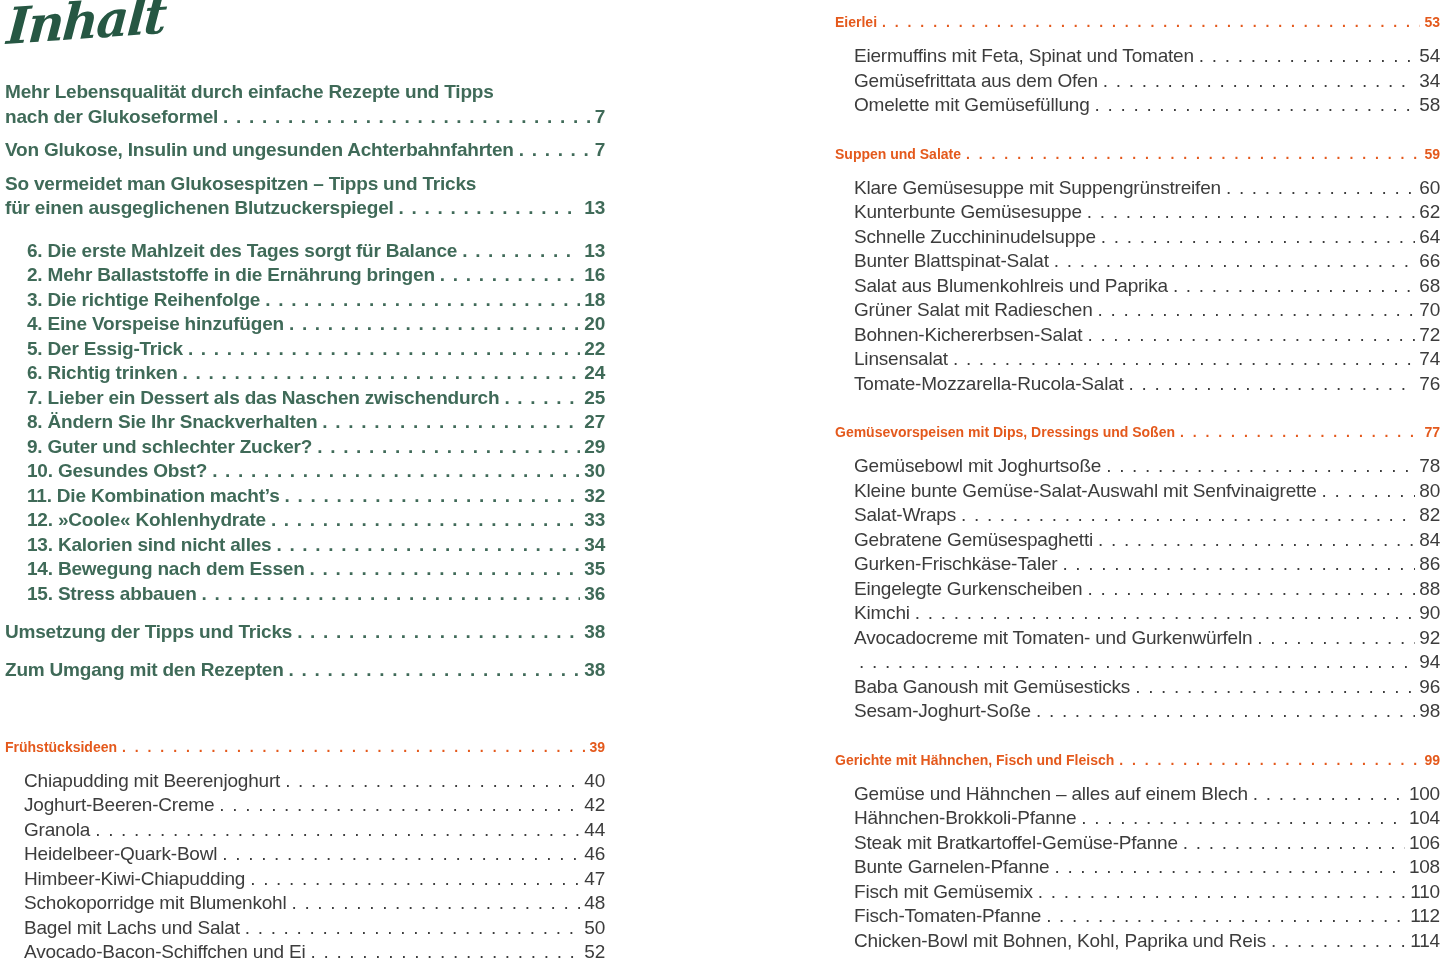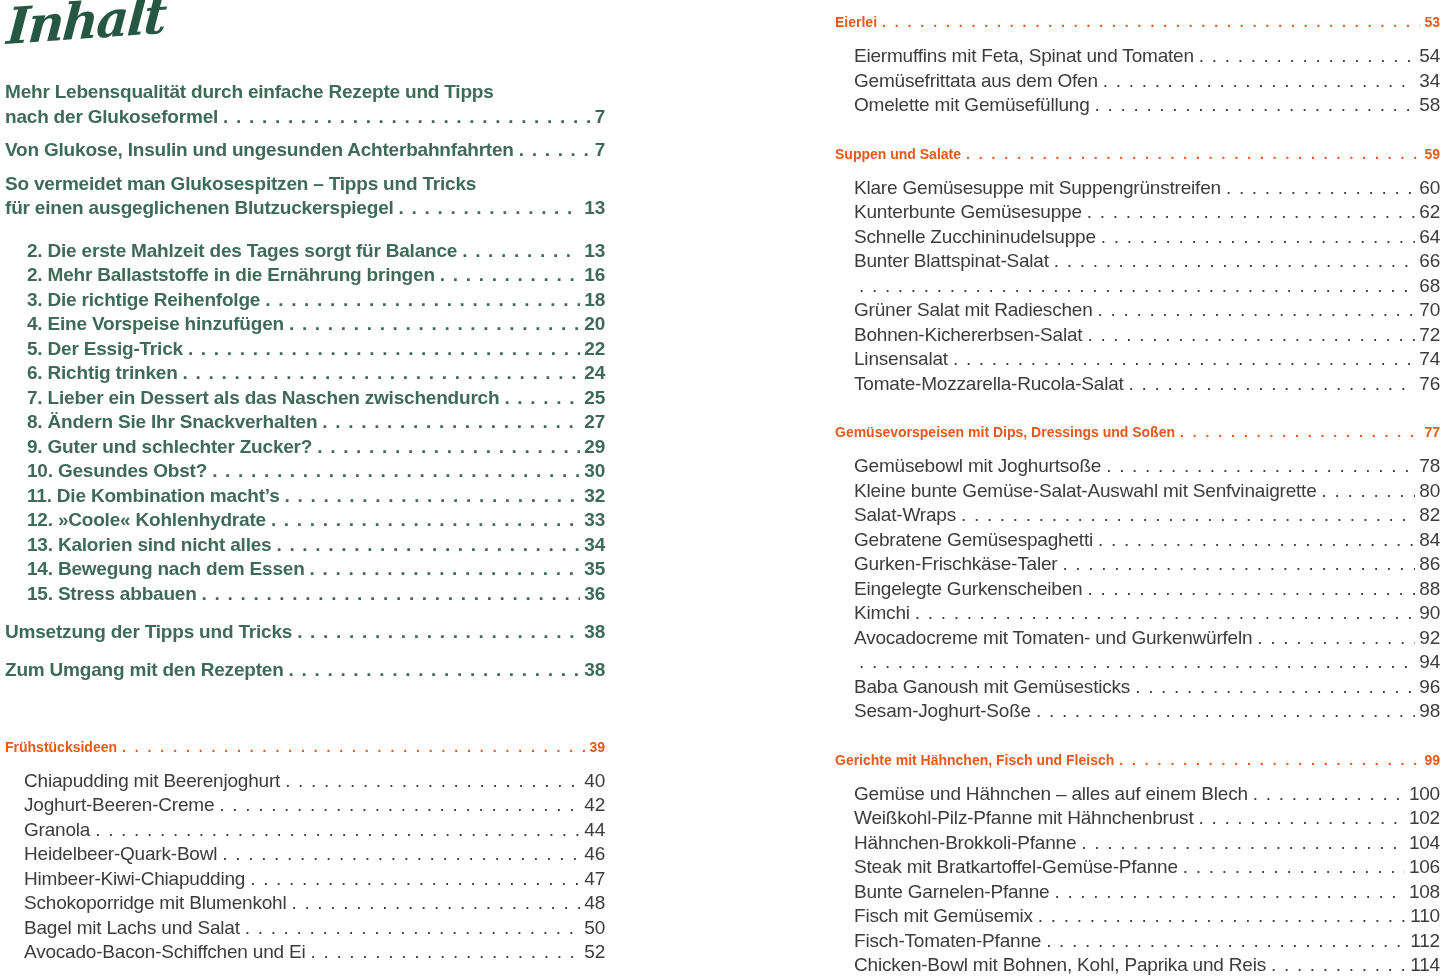--- a/index.html
+++ b/index.html
@@ -104,21 +104,21 @@
           </div>
           <div class="row">
             <span class="t">für einen ausgeglichenen Blutzuckerspiegel</span>
             <span class="leader"></span>
             <span class="p">13</span>
           </div>
         </div>
       </div>
     <div class="numbered green">
         <div class="row">
-          <span class="t">2. Die erste Mahlzeit des Tages sorgt für Balance</span>
+          <span class="t">6. Die erste Mahlzeit des Tages sorgt für Balance</span>
           <span class="leader"></span>
           <span class="p">13</span>
         </div>
         <div class="row">
           <span class="t">2. Mehr Ballaststoffe in die Ernährung bringen</span>
           <span class="leader"></span>
           <span class="p">16</span>
         </div>
         <div class="row">
           <span class="t">3. Die richtige Reihenfolge</span>
@@ -298,20 +298,21 @@
               <span class="t">Schnelle Zucchininudelsuppe</span>
               <span class="leader"></span>
               <span class="p">64</span>
             </div>
             <div class="row">
               <span class="t">Bunter Blattspinat-Salat</span>
               <span class="leader"></span>
               <span class="p">66</span>
             </div>
             <div class="row">
+              <span class="t">Salat aus Blumenkohlreis und Paprika</span>
               <span class="leader"></span>
               <span class="p">68</span>
             </div>
             <div class="row">
               <span class="t">Grüner Salat mit Radieschen</span>
               <span class="leader"></span>
               <span class="p">70</span>
             </div>
             <div class="row">
               <span class="t">Bohnen-Kichererbsen-Salat</span>
@@ -399,25 +400,20 @@
             <span class="leader"></span>
             <span class="p">99</span>
           </div>
           <div class="entries">
             <div class="row">
               <span class="t">Gemüse und Hähnchen – alles auf einem Blech</span>
               <span class="leader"></span>
               <span class="p">100</span>
             </div>
             <div class="row">
-              <span class="t">Weißkohl-Pilz-Pfanne mit Hähnchenbrust</span>
-              <span class="leader"></span>
-              <span class="p">102</span>
-            </div>
-            <div class="row">
               <span class="t">Hähnchen-Brokkoli-Pfanne</span>
               <span class="leader"></span>
               <span class="p">104</span>
             </div>
             <div class="row">
               <span class="t">Steak mit Bratkartoffel-Gemüse-Pfanne</span>
               <span class="leader"></span>
               <span class="p">106</span>
             </div>
             <div class="row">

